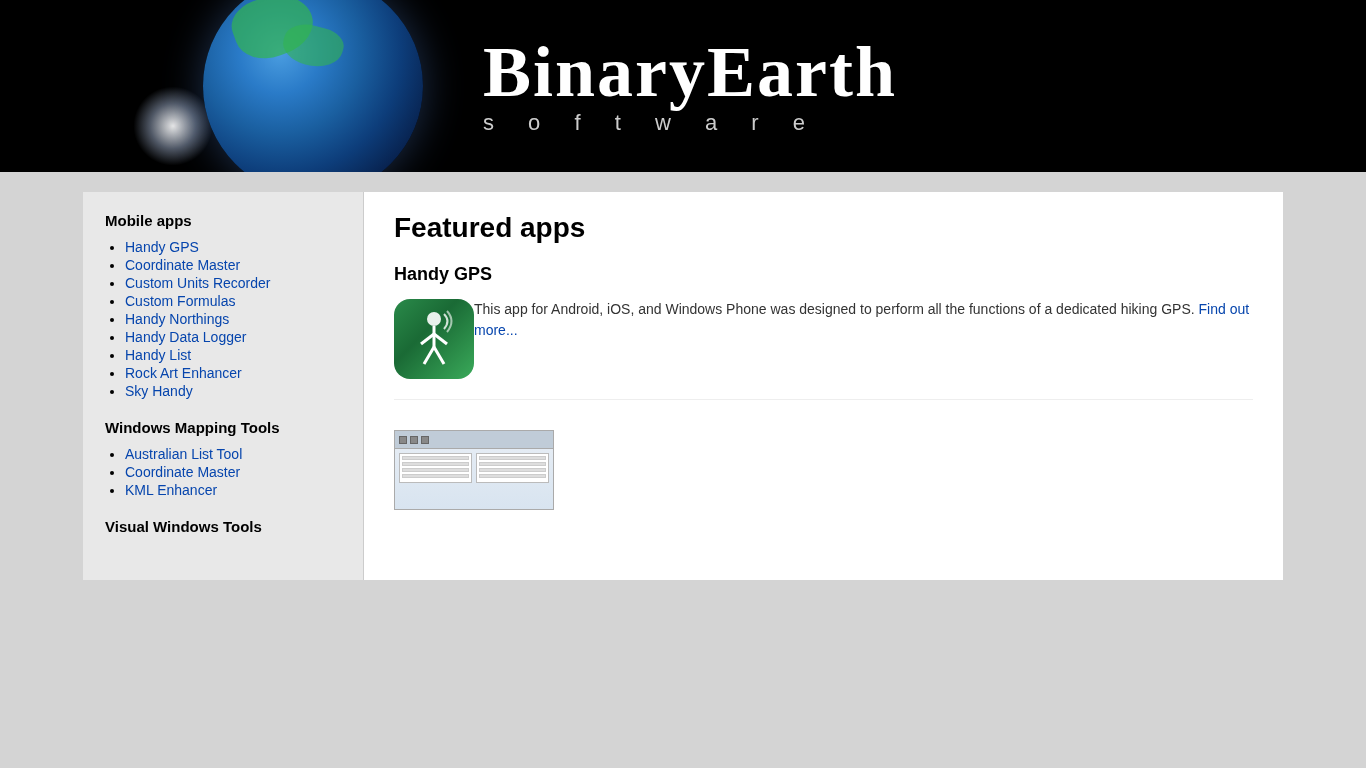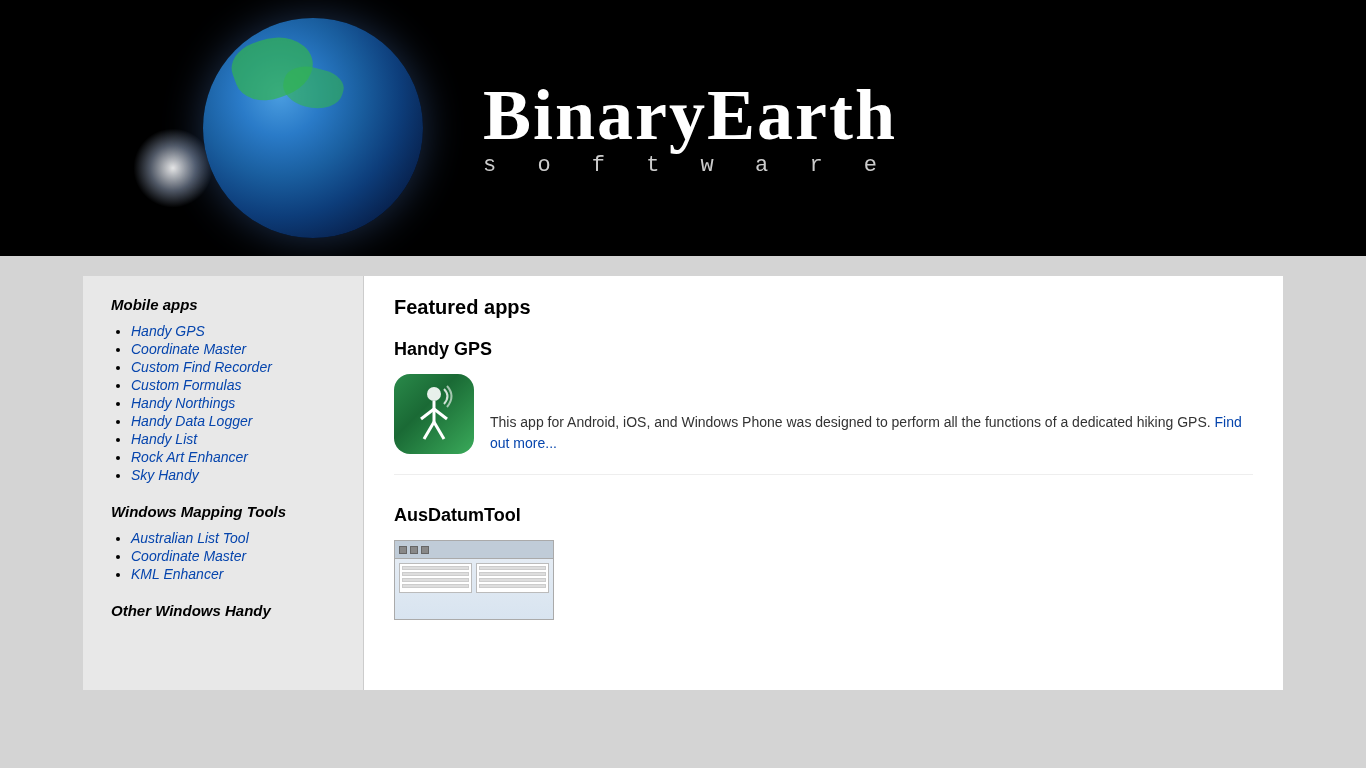--- a/index.html
+++ b/index.html
@@ -11,21 +11,21 @@
     body {
       font-family: Arial, sans-serif;
       background-color: #d4d4d4;
       font-size: 14px;
     }
 
     
     #header {
       background-color: #000;
       width: 100%;
-      height: 256px;
+      height: 172px;
       display: flex;
       align-items: center;
       justify-content: center;
       position: relative;
       overflow: hidden;
     }
 
     #header-inner {
       display: flex;
       align-items: center;
@@ -102,43 +102,42 @@
     .brand-name {
       font-family: Georgia, 'Times New Roman', serif;
       font-size: 72px;
       font-weight: bold;
       letter-spacing: 2px;
       line-height: 1;
       color: #ffffff;
     }
 
     .brand-subtitle {
-      font-family: Liberation Mono, monospace;
+      font-family: Liberation Sans, sans-serif;
       font-size: 22px;
       letter-spacing: 14px;
       color: #cccccc;
       margin-top: 2px;
     }
 
     
     #main-content {
       display: flex;
       max-width: 1200px;
       margin: 0 auto;
       padding: 20px 0;
       gap: 0;
     }
 
     
     #sidebar {
       width: 280px;
       min-width: 280px;
       background-color: #e8e8e8;
-      padding: 20px 20px 20px 28px;
-      font-style: italic;
+      padding: 20px 20px 20px 22px;
     }
 
     .sidebar-section-title {
       font-size: 15px;
       font-weight: bold;
       color: #000;
       margin-bottom: 10px;
       margin-top: 20px;
     }
 
@@ -164,21 +163,21 @@
 
     
     #featured-content {
       flex: 1;
       background-color: #fff;
       padding: 20px 30px;
       border-left: 1px solid #ccc;
     }
 
     .featured-title {
-      font-size: 20px;
+      font-size: 28px;
       font-weight: bold;
       color: #000;
       margin-bottom: 20px;
     }
 
     .app-section {
       margin-bottom: 30px;
       padding-bottom: 20px;
       border-bottom: 1px solid #eee;
     }
@@ -189,22 +188,21 @@
 
     .app-title {
       font-size: 18px;
       font-weight: bold;
       color: #000;
       margin-bottom: 14px;
     }
 
     .app-content {
       display: flex;
-      gap: 16px;
-      align-items: flex-end;
+      align-items: flex-start;
     }
 
     .app-icon {
       width: 80px;
       height: 80px;
       border-radius: 16px;
       flex-shrink: 0;
     }
 
     .handy-gps-icon {
@@ -311,37 +309,37 @@
     </div>
   </div>
 
   <div id="main-content">
 
     <div id="sidebar">
       <div class="sidebar-section-title">Mobile apps</div>
       <ul class="sidebar-list">
         <li><a href="#">Handy GPS</a></li>
         <li><a href="#">Coordinate Master</a></li>
-        <li><a href="#">Custom Find Recorder</a></li>
+        <li><a href="#">Custom Units Recorder</a></li>
         <li><a href="#">Custom Formulas</a></li>
         <li><a href="#">Handy Northings</a></li>
         <li><a href="#">Handy Data Logger</a></li>
         <li><a href="#">Handy List</a></li>
         <li><a href="#">Rock Art Enhancer</a></li>
         <li><a href="#">Sky Handy</a></li>
       </ul>
 
       <div class="sidebar-section-title">Windows Mapping Tools</div>
       <ul class="sidebar-list">
         <li><a href="#">Australian List Tool</a></li>
         <li><a href="#">Coordinate Master</a></li>
         <li><a href="#">KML Enhancer</a></li>
       </ul>
 
-      <div class="sidebar-section-title">Other Windows Handy</div>
+      <div class="sidebar-section-title">Visual Windows Tools</div>
     </div>
 
     <div id="featured-content">
       <div class="featured-title">Featured apps</div>
 
       <div class="app-section">
         <div class="app-title">Handy GPS</div>
         <div class="app-content">
           <div class="app-icon handy-gps-icon">
             <svg width="50" height="60" viewBox="0 0 50 60" fill="none" xmlns="http://www.w3.org/2000/svg">
@@ -358,21 +356,20 @@
             </svg>
           </div>
           <div class="app-description">
             <span>This app for Android, iOS, and Windows Phone was designed to perform all the functions of a dedicated hiking GPS.</span>
             <a href="#"> <span>Find out more...</span></a>
           </div>
         </div>
       </div>
 
       <div class="app-section">
-        <div class="app-title">AusDatumTool</div>
         <div class="app-content">
           <div class="app-screenshot">
             <div class="screenshot-inner">
               <div class="screenshot-toolbar">
                 <div class="screenshot-btn"></div>
                 <div class="screenshot-btn"></div>
                 <div class="screenshot-btn"></div>
               </div>
               <div class="screenshot-body">
                 <div class="screenshot-col">

